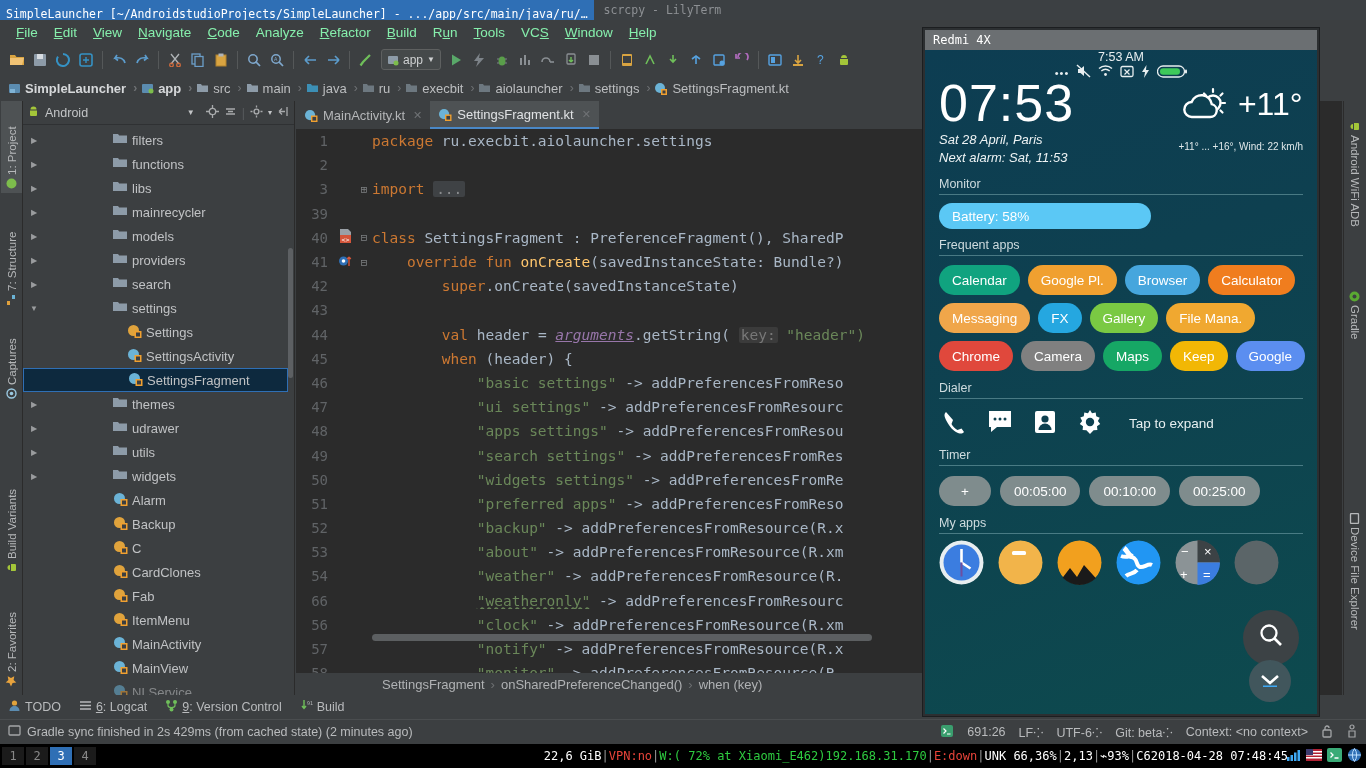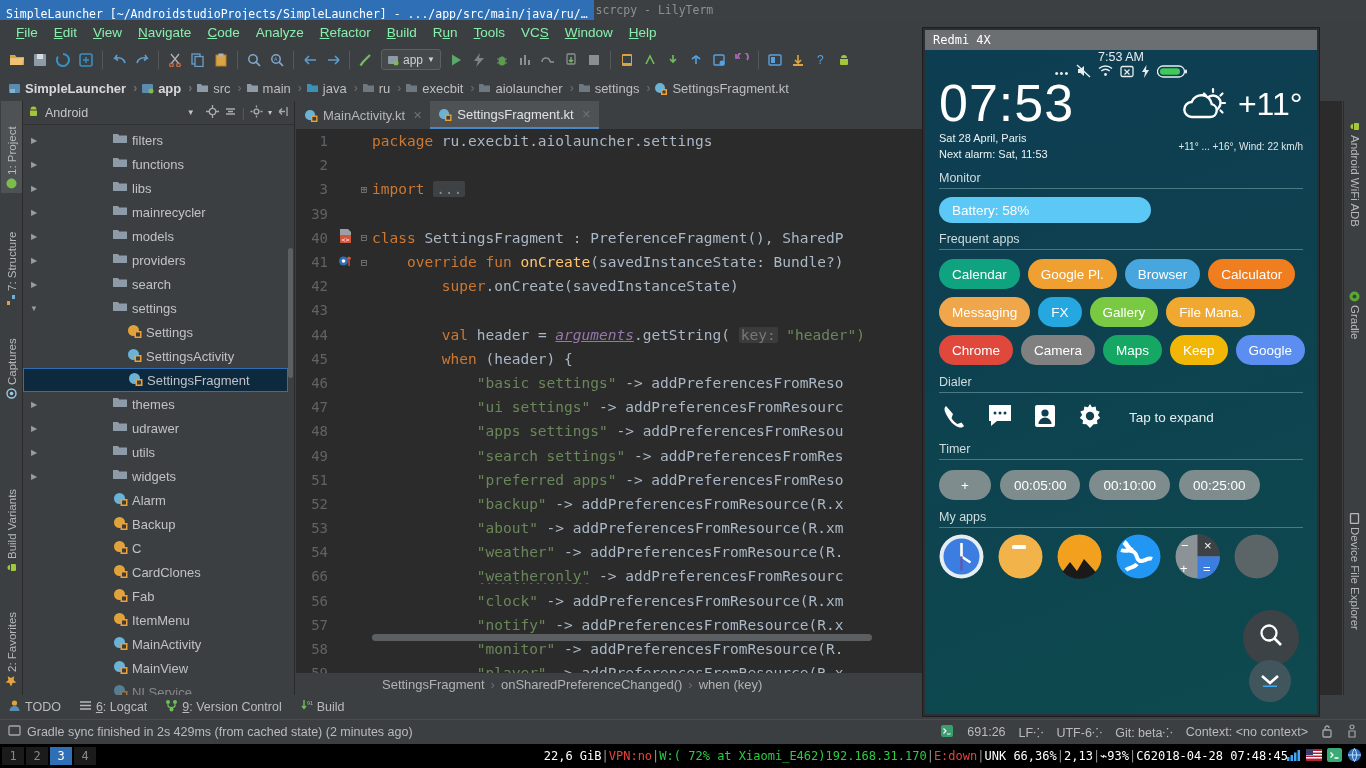--- a/index.html
+++ b/index.html
@@ -16,21 +16,21 @@
   
   .titlebar {
     position: absolute; left:0; top:0; width:1366px; height:20px;
     background:#3c4043; display:flex; align-items:center;
     font-family:"DejaVu Sans Mono", monospace; font-size:11.5px;
   }
   .title-active {
     background:#2f6fb5; color:#ffffff; height:20px; line-height:20px;
     padding:4px 6px; white-space:nowrap; overflow:hidden;
   }
-  .title-inactive { color:#8d9094; padding:0 2px; white-space:nowrap;text-align:center; }
+  .title-inactive { color:#8d9094; padding:0 10px; white-space:nowrap;text-align:center; }
 
   
   .menubar {
     position:absolute; left:0; top:20px; width:925px; height:24px;
     background:#3c3f41; display:flex; align-items:center; padding-left:8px;
   }
   .menubar .mi {
     padding:2px 8px; color:#86efac; font-size:13.5px; cursor:default;
   }
   .menubar .mi u { text-decoration: underline; }
@@ -209,21 +209,21 @@
     background: linear-gradient(160deg, #0d3d52 0%, #0e4050 35%, #0d4a4e 100%);
     overflow:hidden;
   }
   .sysrow {
     height:22px; display:flex; align-items:center; padding:0 12px;
     color:#e8eef0; font-size:12.5px; justify-content:space-between;flex-direction:column;
   }
   .sysicons { display:flex; align-items:center; gap:7px; }
   .clockrow { display:flex; align-items:flex-start; padding:4px 14px 0 14px; justify-content:space-between; }
   .bigclock { font-size:52px; color:#ffffff; line-height:1.05; font-weight:300; letter-spacing:1px; }
-  .dateline { font-size:11px; color:#eef3f4; line-height:1.45; }
+  .dateline { font-size:13px; color:#eef3f4; line-height:1.45;font-style:italic; }
   .wxblock { text-align:center; padding-top:8px; }
   .wxtop { display:flex; align-items:center; gap:7px; justify-content:center; }
   .wxtemp { font-size:32px; color:#ffffff; font-weight:300; }
   .wxsub { font-size:10px; color:#dfe8ea; margin-top:16px; }
   .sect { padding:0 14px; margin-top:9px; }
   .sect-title { font-size:12.5px; color:#cfdcdf; padding-bottom:3px; }
   .sect-rule { height:1px; background:#5e8d95; opacity:.75; }
   .pill {
     display:inline-flex; align-items:center; justify-content:center;
     height:30px; padding:0 13px; border-radius:16px; color:#ffffff;
@@ -932,20 +932,24 @@
         <span class="lnum">47</span><span class="gutter-mark"></span><span class="fold"></span>
         <span class="codetext">            <span class="str">"ui_settings"</span><span> -&gt; addPreferencesFromResourc</span></span>
       </div>
       <div class="code-row">
         <span class="lnum">48</span><span class="gutter-mark"></span><span class="fold"></span>
         <span class="codetext">            <span class="str">"apps_settings"</span><span> -&gt; addPreferencesFromResou</span></span>
       </div>
       <div class="code-row">
         <span class="lnum">49</span><span class="gutter-mark"></span><span class="fold"></span>
         <span class="codetext">            <span class="str">"search_settings"</span><span> -&gt; addPreferencesFromRes</span></span>
+      </div>
+      <div class="code-row">
+        <span class="lnum">50</span><span class="gutter-mark"></span><span class="fold"></span>
+        <span class="codetext">            <span class="str">"widgets_settings"</span><span> -&gt; addPreferencesFromRe</span></span>
       </div>
       <div class="code-row">
         <span class="lnum">51</span><span class="gutter-mark"></span><span class="fold"></span>
         <span class="codetext">            <span class="str">"preferred_apps"</span><span> -&gt; addPreferencesFromReso</span></span>
       </div>
       <div class="code-row">
         <span class="lnum">52</span><span class="gutter-mark"></span><span class="fold"></span>
         <span class="codetext">            <span class="str">"backup"</span><span> -&gt; addPreferencesFromResource(R.x</span></span>
       </div>
       <div class="code-row">

